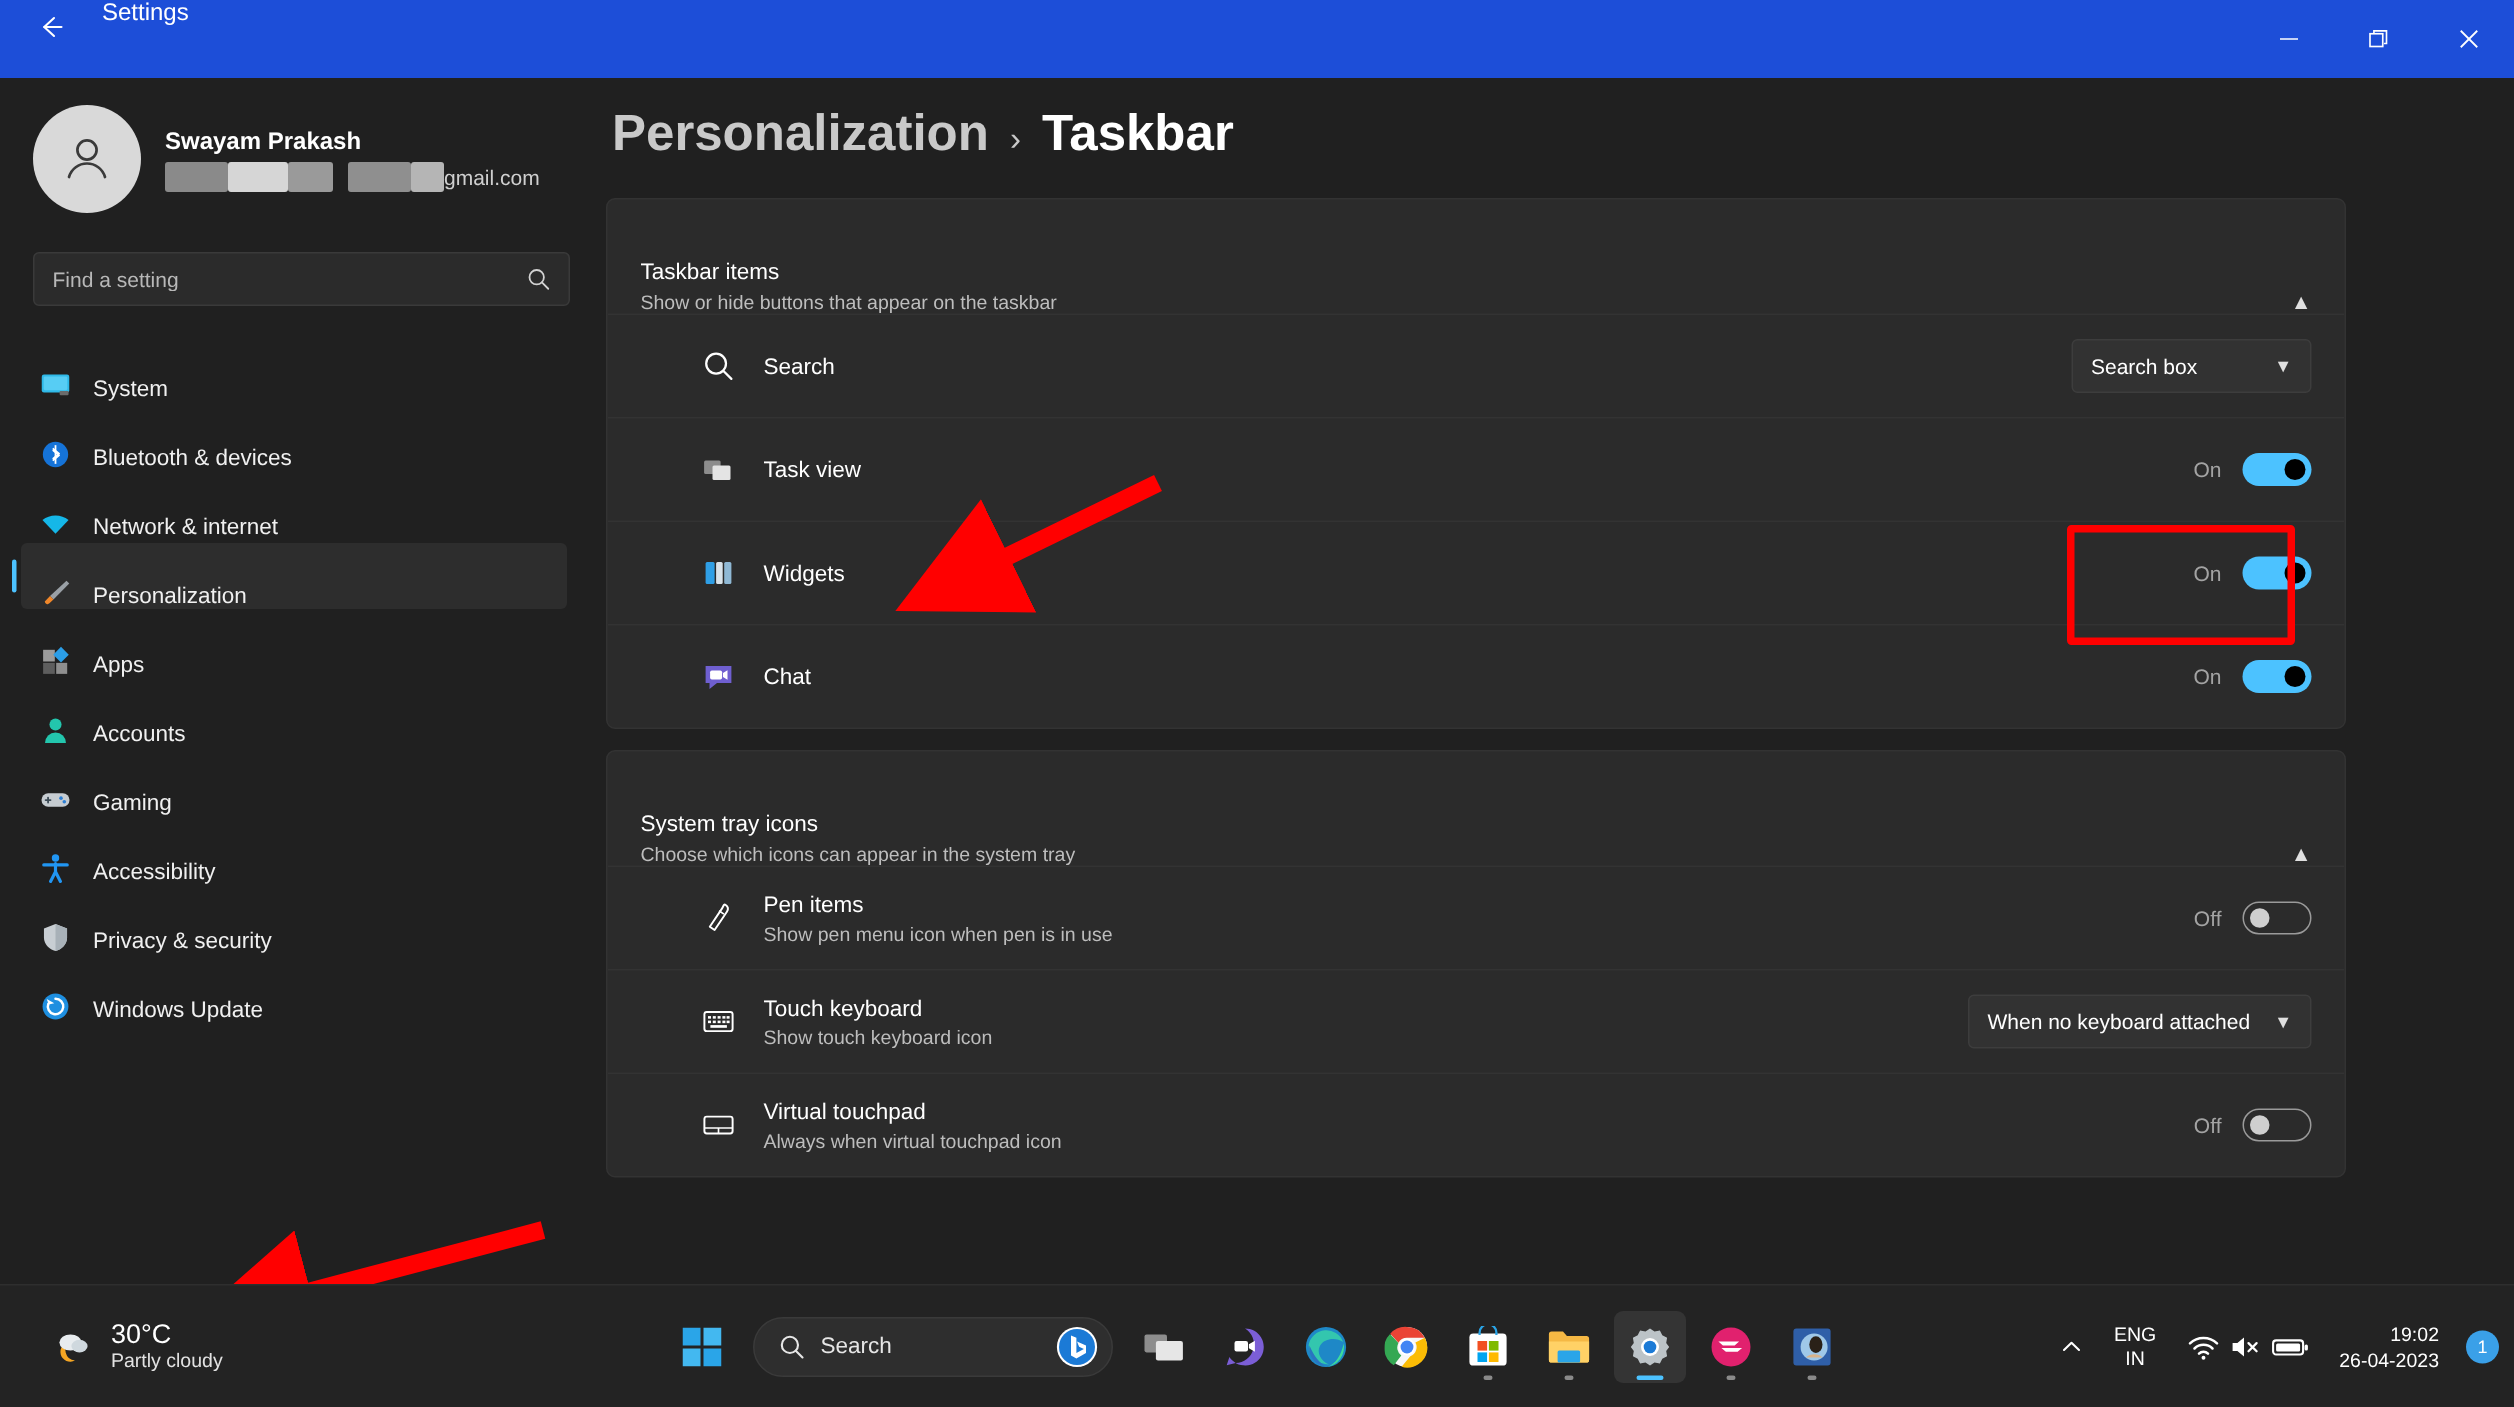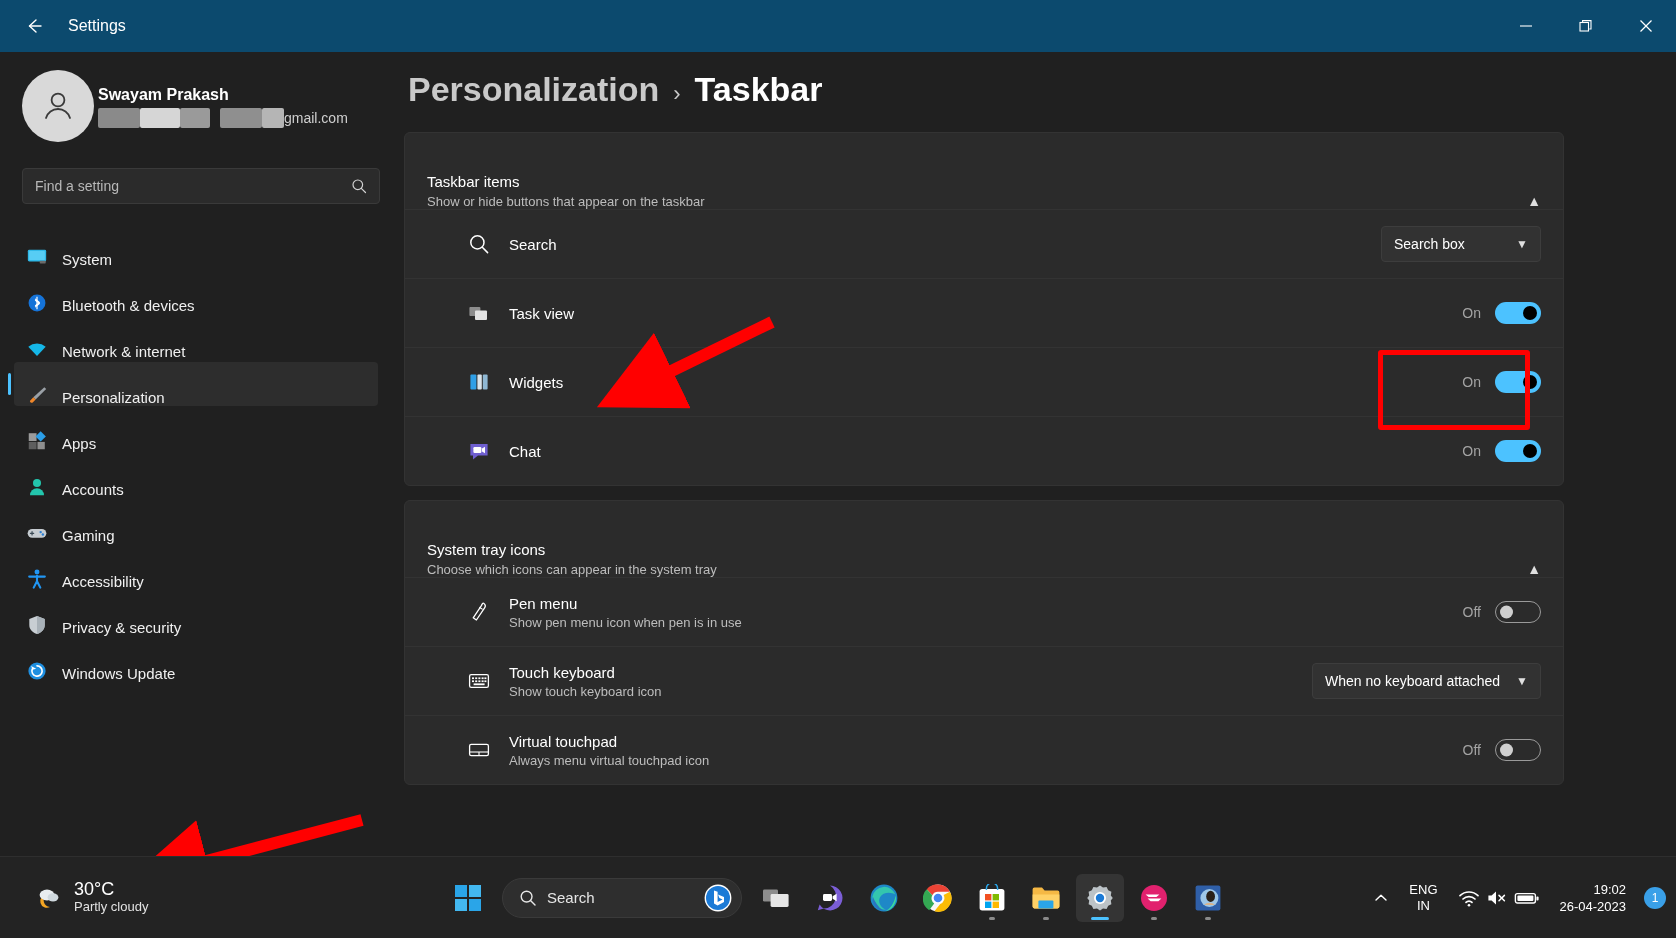--- a/index.html
+++ b/index.html
@@ -8,21 +8,21 @@
     background: #202020;
     font-family: "Liberation Sans", sans-serif;
     color: #ffffff;
     overflow: hidden;
   }
   #app { position: relative; width: 1676px; height: 938px; background: #202020; }
 
   
   .titlebar {
     position: absolute; top: 0; left: 0; width: 1676px; height: 52px;
-    background: #0c4a6e; display: flex; align-items: center;
+    background: #1d4ed8; display: flex; align-items: flex-start;
   }
   .back-btn {
     width: 44px; height: 36px; margin-left: 12px;
     display: flex; align-items: center; justify-content: center;
     border-radius: 4px; cursor: pointer;
   }
   .title-text { font-size: 16px; margin-left: 12px; color: #ffffff; }
   .win-controls { position: absolute; right: 0; top: 0; display: flex; height: 52px; }
   .win-btn {
     width: 60px; height: 52px; display: flex; align-items: center; justify-content: center;
@@ -33,21 +33,21 @@
   .sidebar {
     position: absolute; left: 0; top: 52px; width: 400px; height: 772px;
     background: #202020;
   }
   .profile { display: flex; align-items: center; padding: 18px 0 0 22px; }
   .avatar {
     width: 72px; height: 72px; border-radius: 50%;
     background: #d9d9d9; display: flex; align-items: center; justify-content: center;
     flex: none;
   }
-  .profile-text { margin-left: 4px; }
+  .profile-text { margin-left: 16px; }
   .profile-name { font-size: 16px; font-weight: bold; color: #ffffff; line-height: 20px; }
   .profile-email {
     font-size: 14px; color: #cfcfcf; margin-top: 4px;
     display: flex; align-items: center; height: 18px;
   }
   .redact { display: inline-block; height: 20px; border-radius: 2px; }
   .r1 { width: 42px; background: #8a8a8a; }
   .r2 { width: 40px; background: #d6d6d6; }
   .r3 { width: 30px; background: #9a9a9a; }
   .r4 { width: 10px; background: transparent; }
@@ -430,21 +430,21 @@
         </div>
         <span class="chev">▲</span>
       </div>
 
       <div class="row">
         <svg class="row-ico" viewBox="0 0 24 24">
           <path d="M16.6 3.2 C18.4 4.4 18.8 6 17.6 7.8 L9.4 20 L6.2 17.8 L14.4 5.6 C15.2 4.2 15.6 2.6 16.6 3.2 Z" stroke="#ffffff" stroke-width="1.3" fill="none" stroke-linejoin="round"></path>
           <line x1="12.4" y1="7.2" x2="15.6" y2="9.4" stroke="#ffffff" stroke-width="1.1"></line>
         </svg>
         <div class="row-texts">
-          <div class="row-title">Pen menu</div>
+          <div class="row-title">Pen items</div>
           <div class="row-sub">Show pen menu icon when pen is in use</div>
         </div>
         <span class="onoff">Off</span>
         <div class="toggle off">
             <span class="knob"></span>
           </div>
       </div>
 
       <div class="row">
         <svg class="row-ico" viewBox="0 0 24 24">
@@ -472,21 +472,21 @@
       </div>
 
       <div class="row">
         <svg class="row-ico" viewBox="0 0 24 24">
           <rect x="2.6" y="6.4" width="18.8" height="11.2" rx="1.6" stroke="#ffffff" stroke-width="1.3" fill="none"></rect>
           <line x1="2.6" y1="14" x2="21.4" y2="14" stroke="#ffffff" stroke-width="1.1"></line>
           <line x1="12" y1="14" x2="12" y2="17.6" stroke="#ffffff" stroke-width="1.1"></line>
         </svg>
         <div class="row-texts">
           <div class="row-title">Virtual touchpad</div>
-          <div class="row-sub">Always menu virtual touchpad icon</div>
+          <div class="row-sub">Always when virtual touchpad icon</div>
         </div>
         <span class="onoff">Off</span>
         <div class="toggle off">
             <span class="knob"></span>
           </div>
       </div>
     </div>
 
   </div>
 

